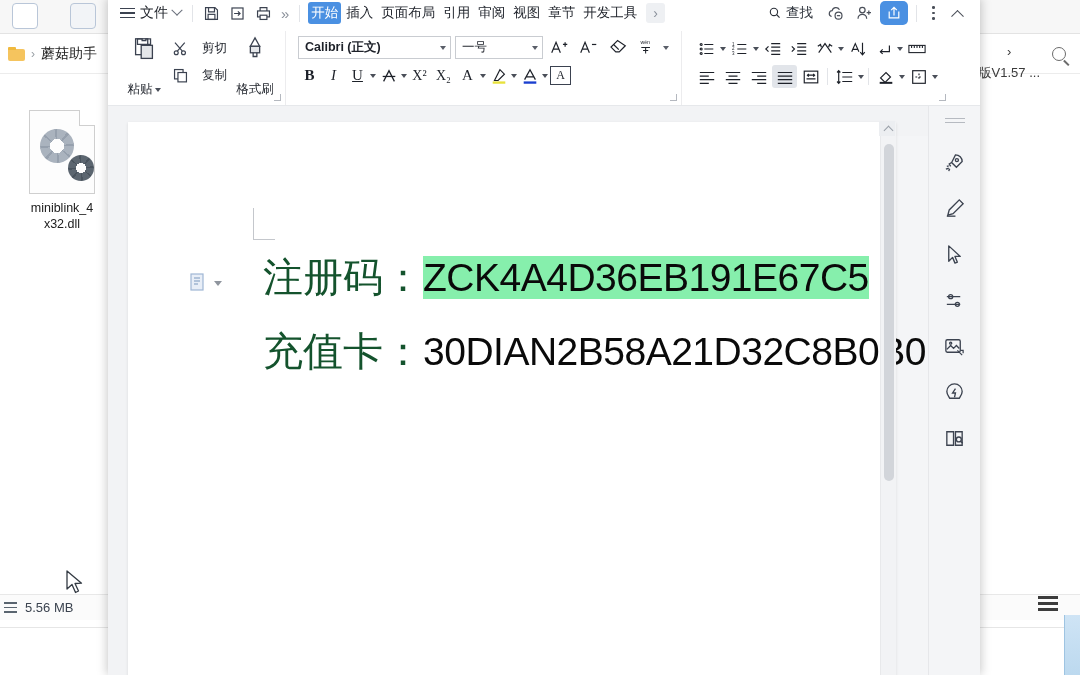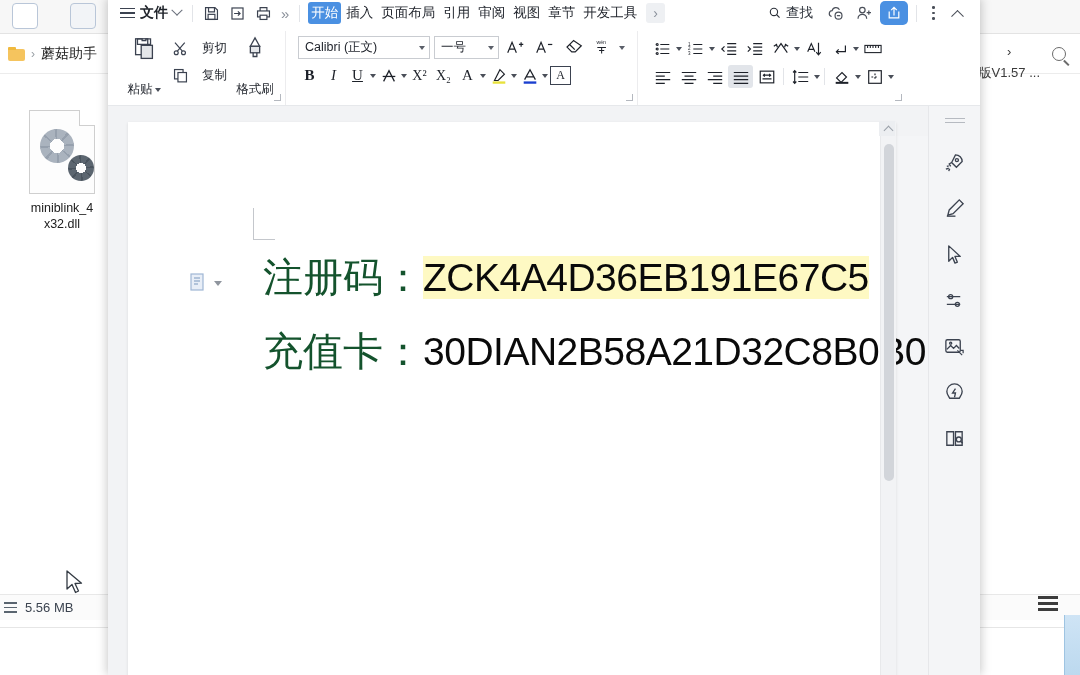--- a/index.html
+++ b/index.html
@@ -138,21 +138,21 @@
     display: flex; flex-direction: column;
   }
 
   
   .menubar {
     height: 30px; background: #ffffff; display: flex; align-items: center;
     padding: 0 6px; gap: 0; flex: 0 0 auto;
   }
   .mb-btn {
     display: flex; align-items: center; gap: 5px; height: 26px;
-    padding: 8px 6px; border-radius: 4px; cursor: default; font-weight: bold;
+    padding: 8px 6px; border-radius: 4px; cursor: default;
   }
   .mb-hamb { width: 15px; height: 11px; position: relative; }
   .mb-hamb i { position: absolute; left: 0; width: 15px; height: 1.6px; background: #3b4250; }
   .mb-hamb i:nth-child(1) { top: 0; }
   .mb-hamb i:nth-child(2) { top: 4.7px; }
   .mb-hamb i:nth-child(3) { top: 9.4px; }
   .mb-file-txt { font-size: 14px; color: #20242b; }
   .chev-dn {
     width: 8px; height: 8px; border-right: 1.4px solid #6a707c;
     border-bottom: 1.4px solid #6a707c; transform: rotate(45deg) translate(-2px,-2px);
@@ -210,22 +210,22 @@
   .smallbtn { display: flex; align-items: center; gap: 13px; height: 24px; padding: 0 4px; border-radius: 3px; }
   .smallbtn .lbl { font-size: 12.5px; color: #1d2129; }
 
   .fontgroup { display: flex; flex-direction: column; gap: 5px; padding: 5px 6px 0; }
   .fontrow1 { display: flex; align-items: center; gap: 4px; }
   .fontbox {
     height: 23px; border: 1px solid #c9ccd1; background: #fff; display: flex;
     align-items: center; justify-content: space-between; padding: 0 4px 0 6px;
     font-size: 12.5px; color: #1d2129;
   }
-  .fontbox.name { width: 132px; }
-  .fontbox.size { width: 65px; }
+  .fontbox.name { width: 153px; font-weight: bold; }
+  .fontbox.size { width: 88px; }
   .fontbox .cr { width: 0; height: 0; border-left: 3.5px solid transparent; border-right: 3.5px solid transparent; border-top: 4px solid #5a5f69; }
   .ficon { width: 25px; height: 23px; display: flex; align-items: center; justify-content: center; border-radius: 3px; }
   .fontrow2 { display: flex; align-items: center; gap: 1px; }
   .fbtn {
     min-width: 23px; height: 23px; display: flex; align-items: center; justify-content: center;
     font-size: 15px; color: #1d2129; border-radius: 3px;
   }
   .fbtn.bold { font-weight: bold; font-family: "Liberation Serif", serif; }
   .fbtn.ital { font-style: italic; font-family: "Liberation Serif", serif; }
   .cbox { width: 21px; height: 19px; border: 1.3px solid #3b4250; display: flex; align-items: center; justify-content: center; font-size: 12px; }
@@ -253,21 +253,21 @@
   .doc-line.l1 { top: 128px; }
   .doc-line.l2 { top: 202px; }
   .cn-label {
     font-family: Liberation Sans, sans-serif;
     font-size: 40px; color: #14532d; letter-spacing: 0px;
   }
   .code {
     font-family: "Liberation Sans", "DejaVu Sans", sans-serif;
     font-size: 39px; color: #0a0a0a; letter-spacing: -0.5px;
   }
-  .code.hl { background: #fef9c3; }
+  .code.hl { background: #86efac; }
 
   
   .doc-sb {
     position: absolute; right: 0; top: 0; width: 16px; height: 100%;
     background: #f2f3f5; border-left: 1px solid #e8e9eb;
   }
   .doc-sb .arrow-up {
     position: absolute; left: 4px; top: 5px; width: 7px; height: 7px;
     border-left: 1.5px solid #9aa0a8; border-top: 1.5px solid #9aa0a8; transform: rotate(45deg);
   }

